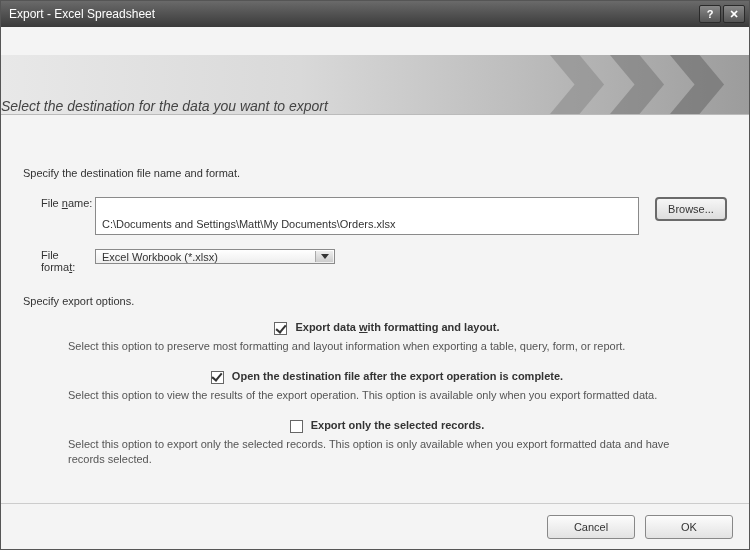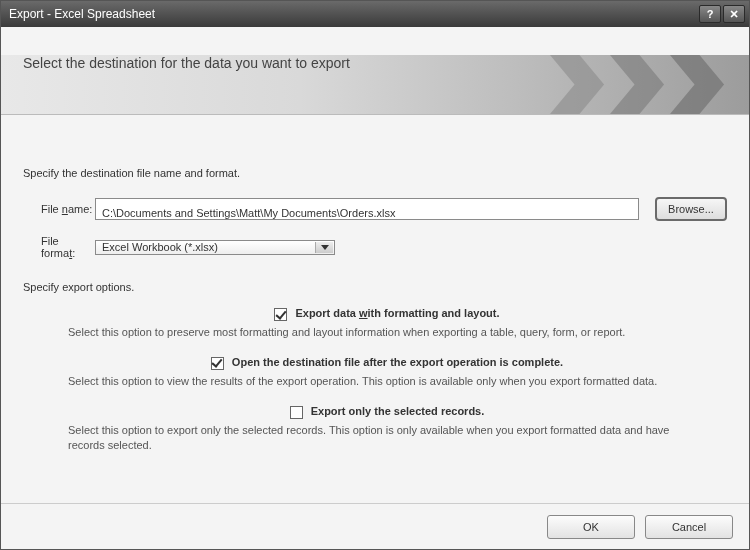--- a/index.html
+++ b/index.html
@@ -2,30 +2,30 @@
 <html><head>
 <meta charset="utf-8">
 <style>
   * { box-sizing: border-box; }
   html, body { margin:0; padding:0; font-family: "Segoe UI", Tahoma, sans-serif; font-size:11px; color:#333; }
   .window { width:750px; height:550px; background:#f4f4f4; border:1px solid #555; position:relative; display:flex; flex-direction:column;gap:28px; }
   .titlebar { height:26px; background:linear-gradient(to bottom,#6a6a6a,#3a3a3a); color:#fff; display:flex; align-items:center; padding:0 4px 0 8px; font-size:12px; }
   .titlebar .title { flex:1; }
   .titlebar .tbtn { width:22px; height:18px; margin-left:2px; border:1px solid #2a2a2a; background:linear-gradient(to bottom,#888,#555); border-radius:2px; display:flex; align-items:center; justify-content:center; cursor:default; }
   .titlebar .tbtn span { font-size:11px; line-height:1; color:#fff; font-weight:bold; }
-  .header-band { height:60px; position:relative; background:linear-gradient(to right,#e8e8e8 0%,#d9d9d9 40%,#bcbcbc 70%,#9c9c9c 100%); display:flex; align-items:flex-start; padding-left:22px; overflow:hidden; border-bottom:1px solid #bbb; }
+  .header-band { height:60px; position:relative; background:linear-gradient(to right,#e8e8e8 0%,#d9d9d9 40%,#bcbcbc 70%,#9c9c9c 100%); display:flex; align-items:flex-end; overflow:hidden; border-bottom:1px solid #bbb;font-style:italic; }
   .header-band .arrows { position:absolute; right:0; top:0; bottom:0; width:260px; }
   .arrows svg { position:absolute; top:0; height:100%; }
   .header-text { font-size:14px; color:#444; position:relative; z-index:2; }
   .body { flex:1; padding:18px 22px 0 22px; overflow:auto; }
   .sect-label { margin:6px 0 18px 0; }
-  .row { display:flex; align-items:center; margin-bottom:14px; }
+  .row { display:flex; align-items:flex-start; margin-bottom:14px; }
   .flabel { width:72px; padding-left:18px; }
   .uline { text-decoration:underline; }
-  .filebox { flex:1; height:22px; border:1px solid #8a8a8a; background:#fff; padding:6px 6px; font-size:11px; line-height:16px; margin-right:16px; }
+  .filebox { flex:1; height:22px; border:1px solid #8a8a8a; background:#fff; padding:18px 6px; font-size:11px; line-height:16px; margin-right:16px; }
   .browse-btn { width:72px; height:24px; border:2px solid #6a6a6a; border-radius:4px; background:linear-gradient(to bottom,#f6f6f6,#ddd); cursor:default; display:flex; align-items:center; justify-content:center; }
   .combo { width:240px; height:15px; border:1px solid #8a8a8a; background:linear-gradient(to bottom,#fff,#eee); display:flex; align-items:center; padding:0 0 0 6px; position:relative; cursor:default; }
   .combo .cbtn { position:absolute; right:1px; top:1px; bottom:1px; width:18px; background:linear-gradient(to bottom,#eee,#ccc); border-left:1px solid #aaa; display:flex; align-items:center; justify-content:center; }
   .combo .cbtn svg { width:8px; height:5px; }
   .option-block { margin:0 0 16px 24px; }
   .opt-head { display:flex; align-items:flex-start;justify-content:center; }
   .cb { width:13px; height:13px; border:1px solid #666; background:#fff; margin-right:8px; margin-top:1px; display:flex; align-items:center; justify-content:center; cursor:default; flex:0 0 13px; }
   .cb.checked::after { content:""; width:8px; height:4px; border-left:2px solid #333; border-bottom:2px solid #333; transform:rotate(-50deg); margin-top:-2px; }
   .opt-title { font-weight:bold; }
   .opt-desc { margin:4px 0 0 21px; color:#555; line-height:1.35; max-width:640px; }
@@ -112,19 +112,19 @@
       <div class="opt-head">
         <div class="cb"></div>
         <div class="opt-title">Export only the selected records.</div>
       </div>
       <div class="opt-desc">Select this option to export only the selected records. This option is only available when you export formatted data and have records selected.</div>
     </div>
   </div>
 
   <div class="footer">
     <div class="dlg-btn">
-        <span>OK</span>
+        <span>Cancel</span>
       </div>
     <div class="dlg-btn">
-        <span>Cancel</span>
+        <span>OK</span>
       </div>
   </div>
 </div>
 
 </body></html>

